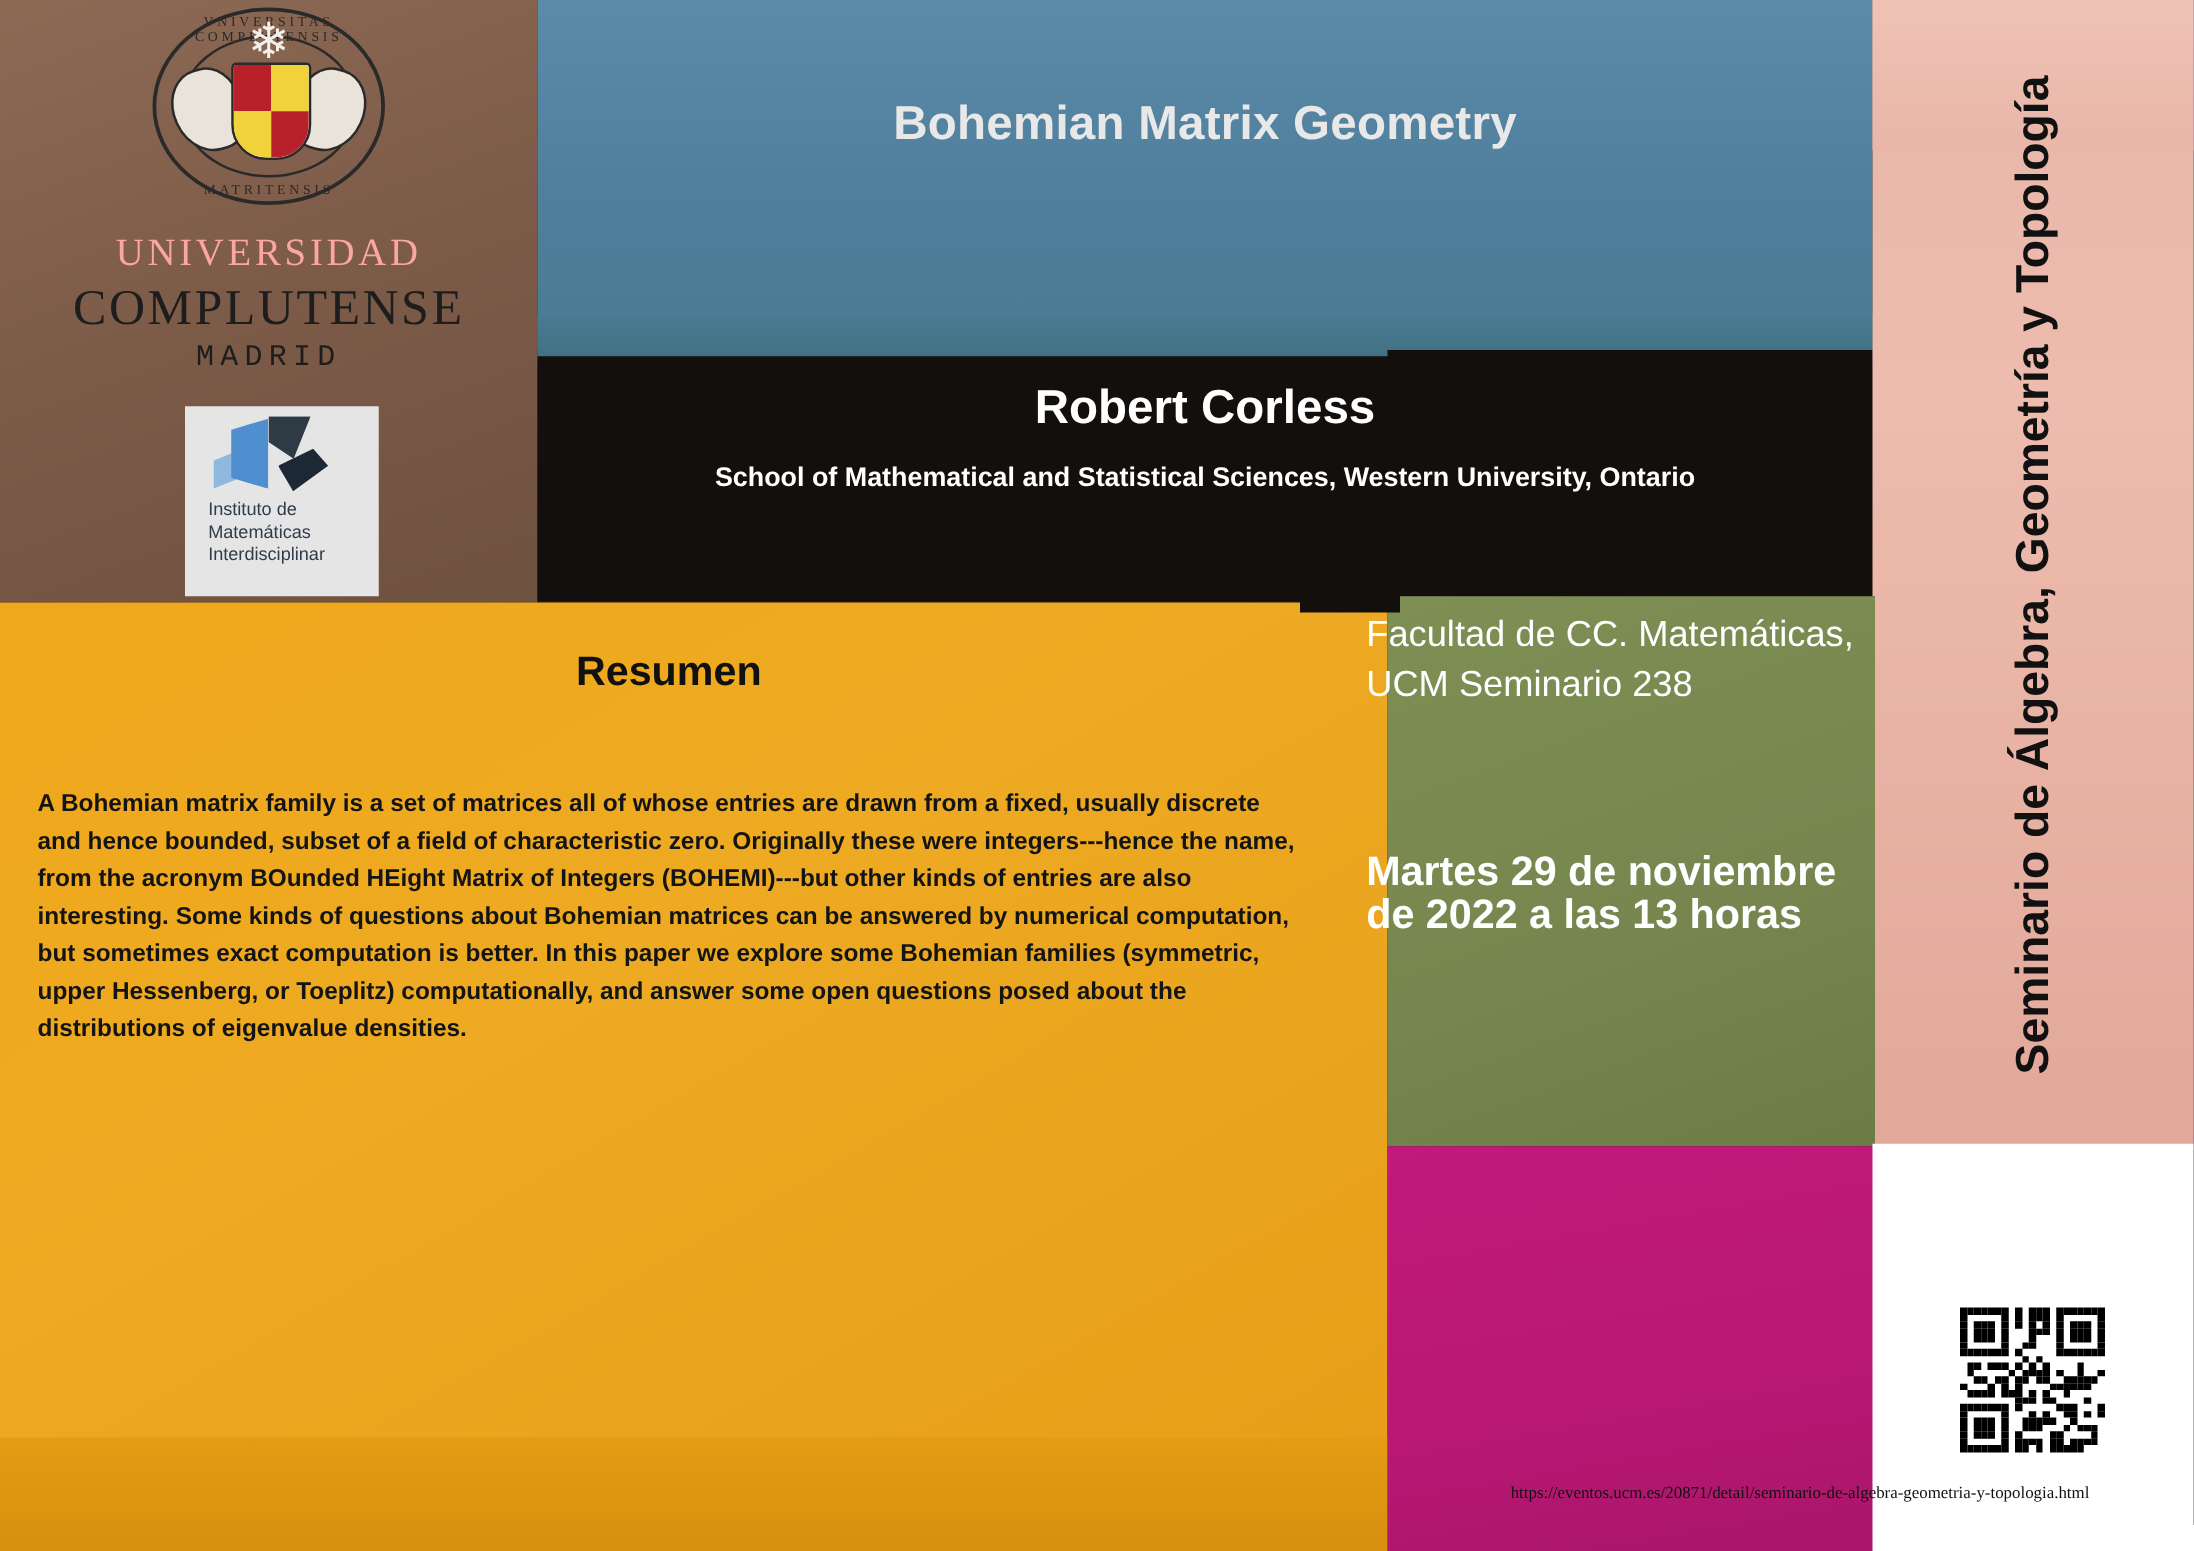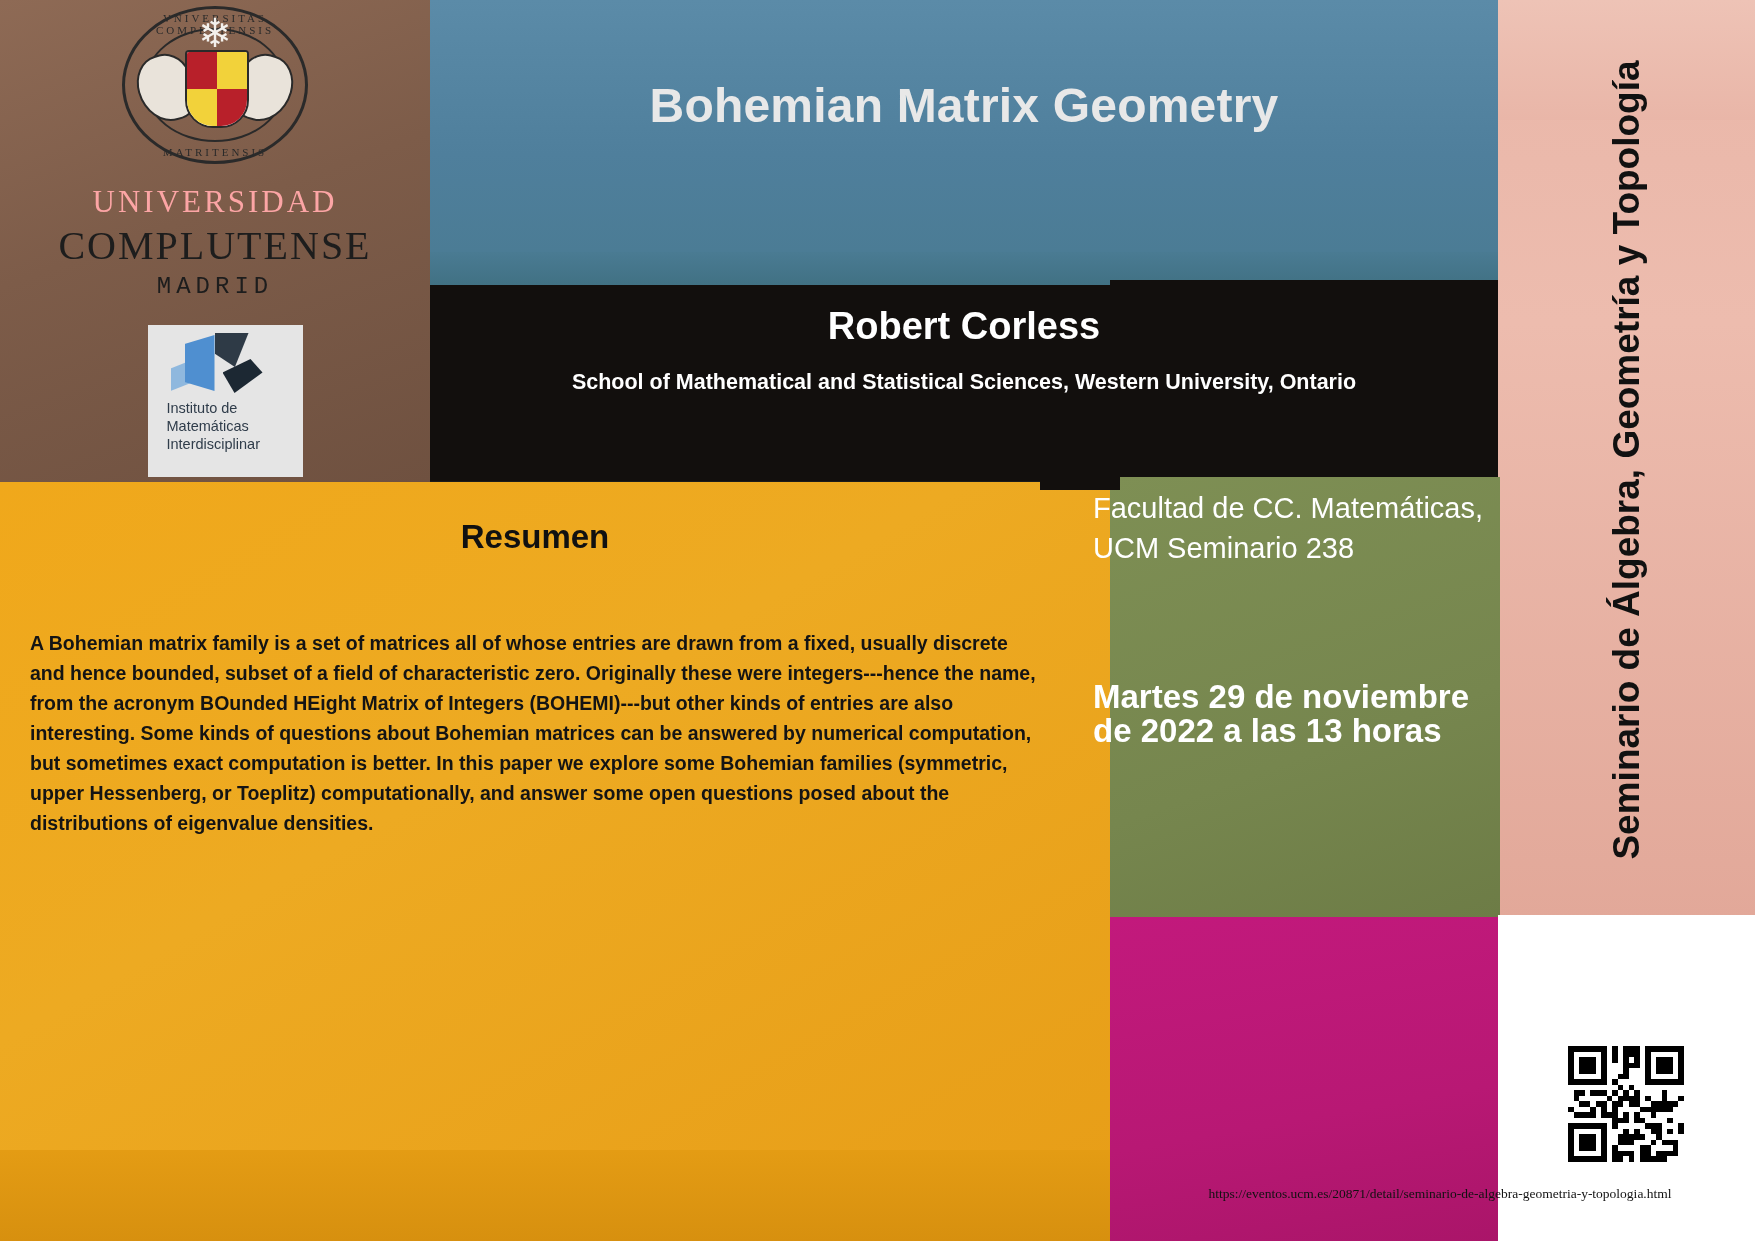--- a/index.html
+++ b/index.html
@@ -198,21 +198,21 @@
     text-align: left;
     width: 118px;
   }
 
   
   .talk-title {
     position: absolute;
     left: 430px; top: 78px; width: 1068px;
     text-align: center;
     color: #e8e8e8;
-    font-size: 48px;
+    font-size: 38px;
     font-weight: bold;
     letter-spacing: 0.2px;
   }
   .speaker {
     position: absolute;
     left: 430px; top: 305px; width: 1068px;
     text-align: center;
     color: #ffffff;
     font-size: 38px;
     font-weight: bold;

